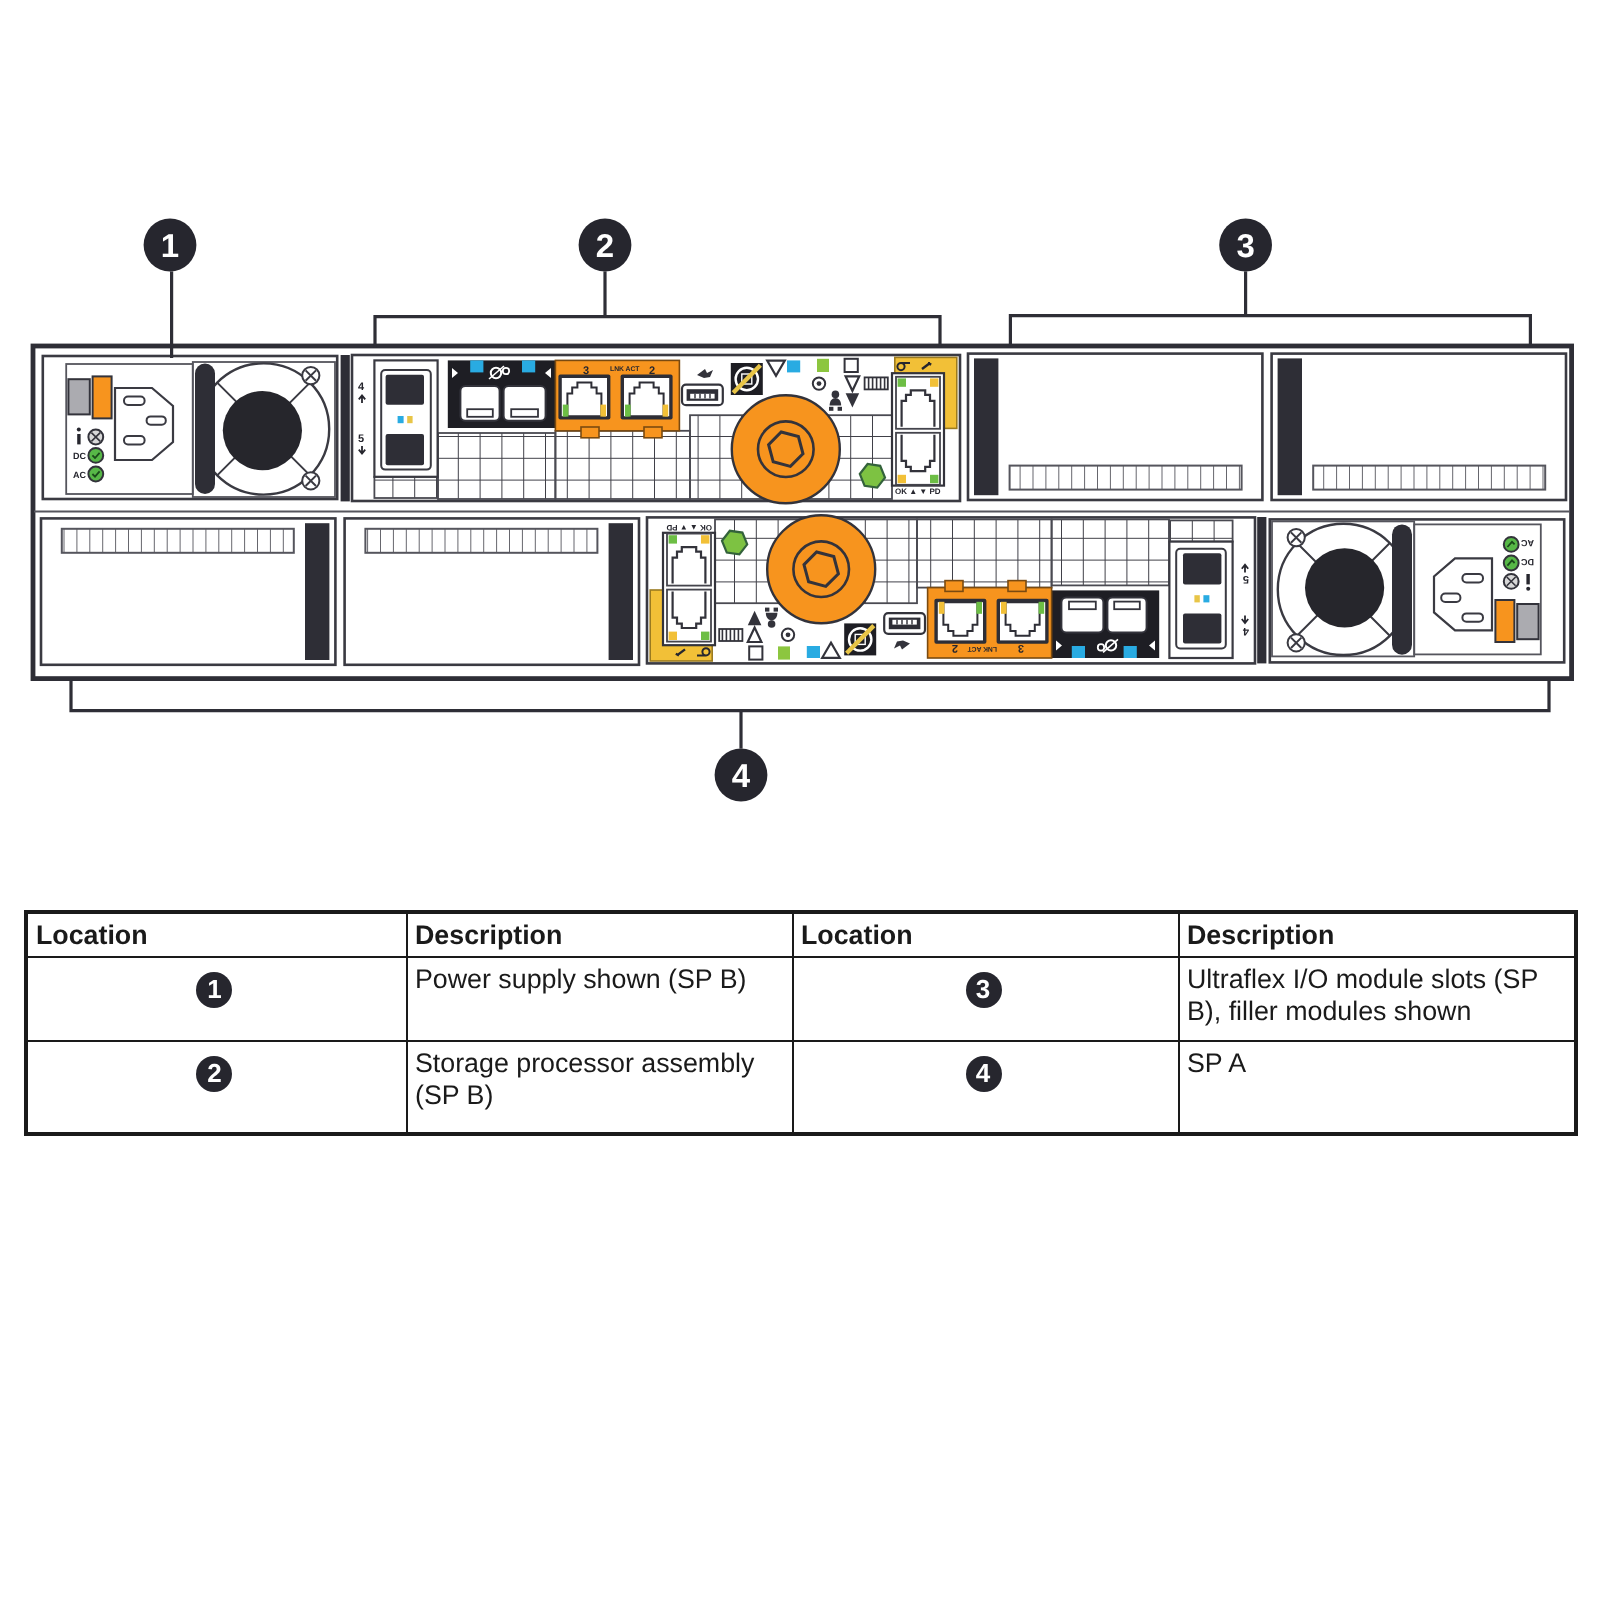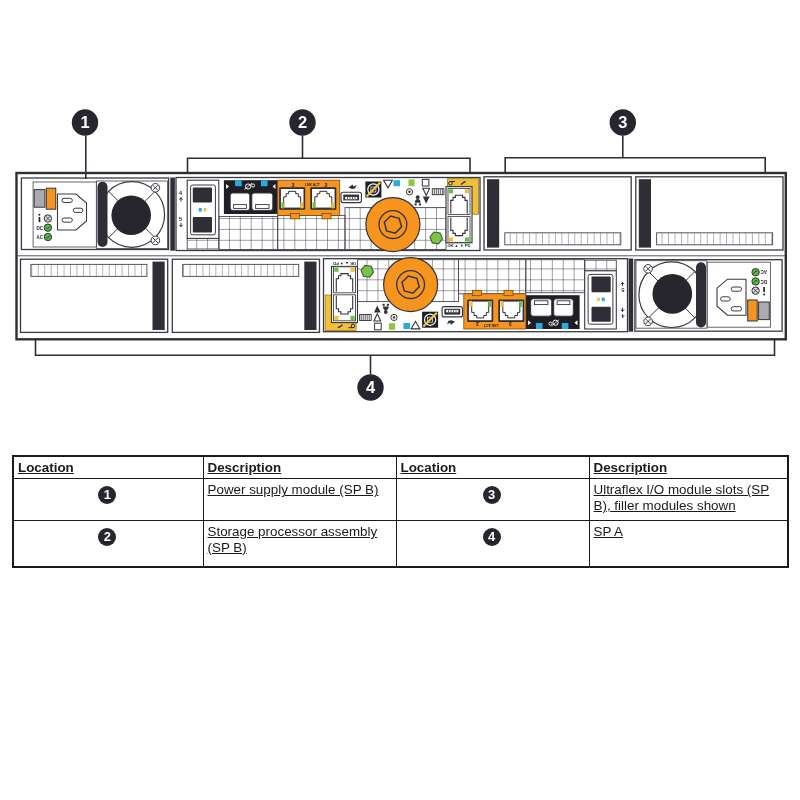--- a/index.html
+++ b/index.html
@@ -1,21 +1,21 @@
 <!DOCTYPE html>
 <html><head>
 <meta charset="utf-8">
 <style>
 html,body{margin:0;padding:0;background:#fff;width:800px;height:800px;font-family:"Liberation Sans",sans-serif;}
 #page{position:relative;width:800px;height:800px;overflow:hidden;}
 #diag{position:absolute;left:0;top:0;}
 table.t{position:absolute;left:12px;top:455px;width:777px;border-collapse:collapse;table-layout:fixed;font-size:13.4px;color:#1a1a1a;}
 table.t td,table.t th{border:1px solid #1a1a1a;vertical-align:top;padding:3px 6px 2px 4px;text-align:left;font-weight:normal;line-height:15.4px;}
 table.t th{font-weight:bold;padding-top:3px;padding-bottom:3px;}
-table.t{border:2px solid #1a1a1a;outline:0;text-decoration:underline;}
+table.t{border:2px solid #1a1a1a;outline:0;}
 .num{display:block;margin:4px auto 0;width:18px;height:18px;border-radius:50%;background:#26262e;color:#fff;font-weight:bold;font-size:13px;line-height:18px;text-align:center;}
 td.c{text-align:center;}
 </style>
 </head>
 <body>
 <div id="page">
 <svg id="diag" width="800" height="800" viewBox="0 0 800 800">
 <defs>
 <pattern id="grid" width="10.9" height="10.9" patternUnits="userSpaceOnUse">
   <path d="M10.9 0H0V10.9" fill="none" stroke="#3f3f47" stroke-width="1"></path>
@@ -197,21 +197,21 @@
         <tr>
           <th>Location</th>
           <th>Description</th>
           <th>Location</th>
           <th>Description</th>
         </tr>
 <tr style="height:42px">
           <td class="c">
             <span class="num">1</span>
           </td>
-          <td>Power supply module (SP B)</td>
+          <td>Power supply shown (SP B)</td>
           <td class="c">
             <span class="num">3</span>
           </td>
           <td>Ultraflex I/O module slots (SP<br>B), filler modules shown</td>
         </tr>
 <tr style="height:46px">
           <td class="c">
             <span class="num">2</span>
           </td>
           <td>Storage processor assembly (SP B)</td>

